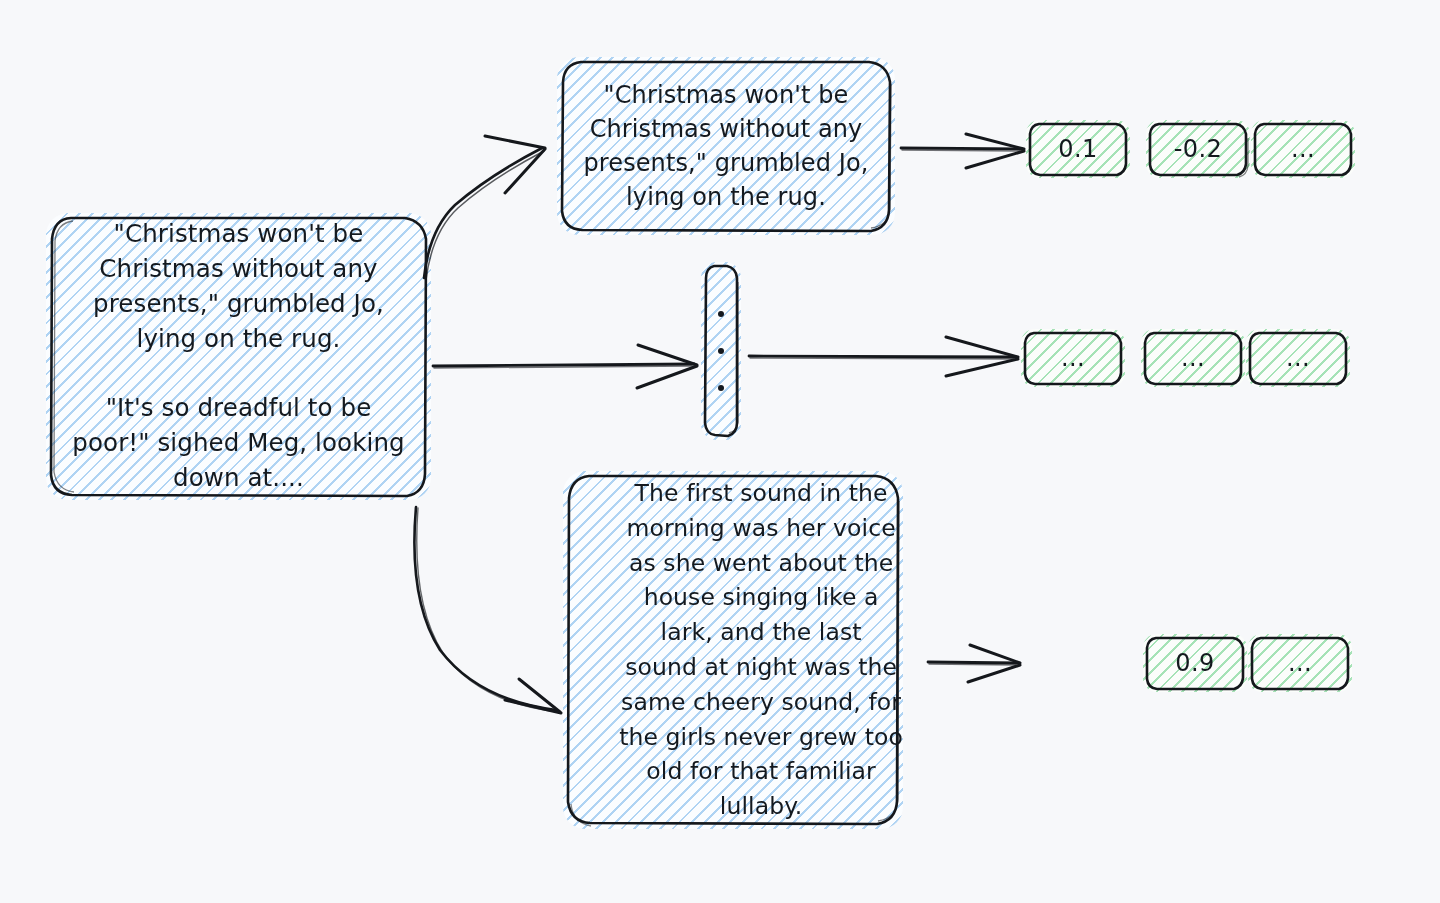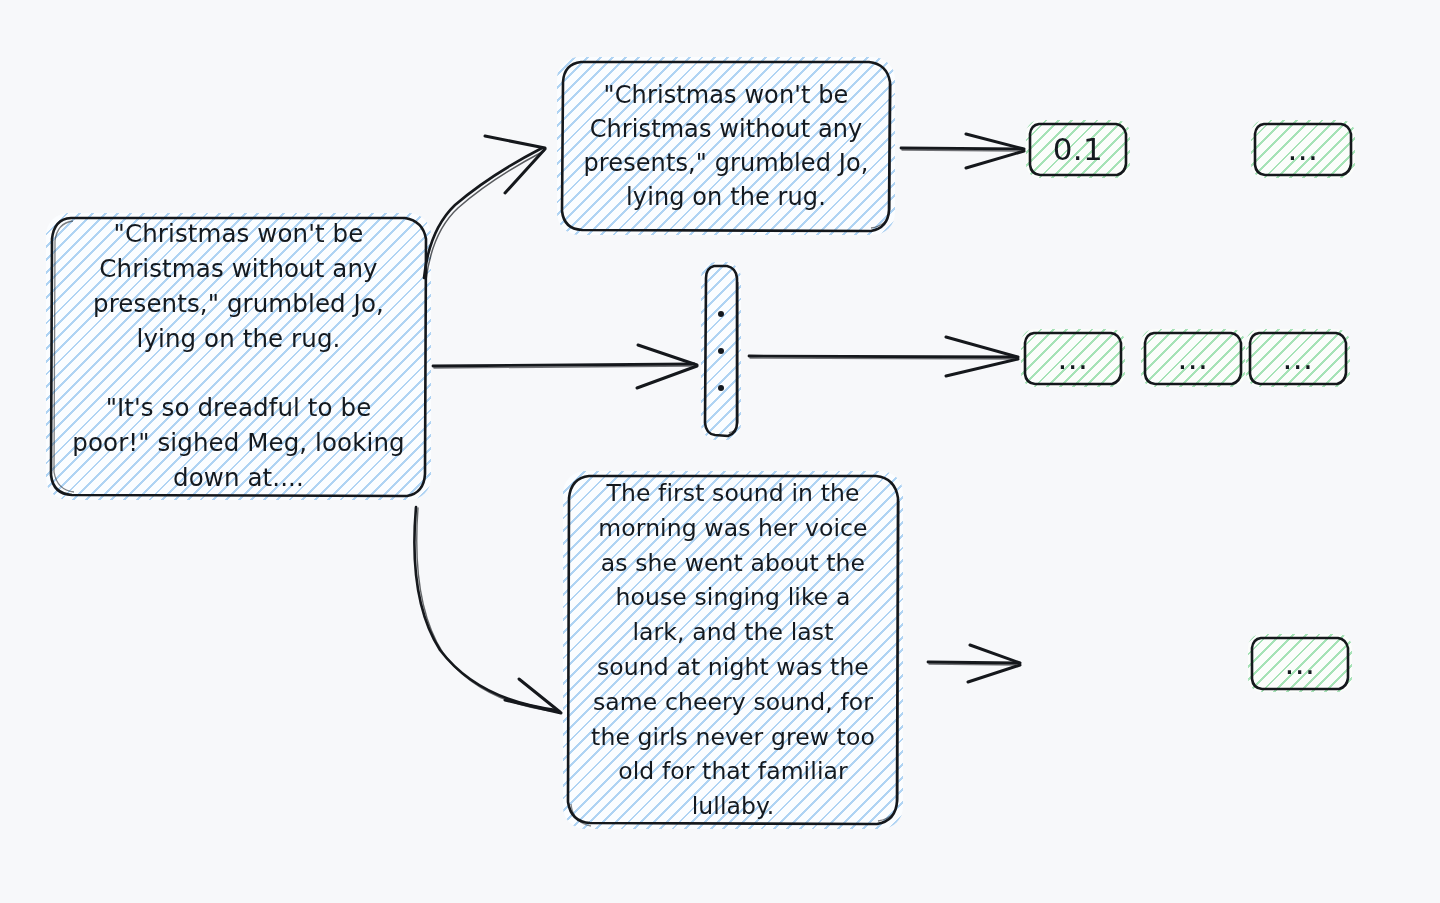--- a/index.html
+++ b/index.html
@@ -77,21 +77,21 @@
     font-family: "DejaVu Sans", sans-serif;
   }
 
   .chunk .node-text {
     font-size: 24px;
   }
   #source-chunk .node-text { font-size: 24.5px; }
   #chunk-bottom .node-text { font-size: 23.5px; line-height: 1.48; }
 
   .vecbox .node-text {
-    font-size: 31px;
+    font-size: 24px;
     letter-spacing: 0.4px;
   }
 
   .dots-vert {
     position: relative;
     z-index: 3;
     display: flex;
     flex-direction: column;
     align-items: center;
     justify-content: center;
@@ -157,21 +157,21 @@
       <path d="M13 4 Q5 6 5 16 L4 161 Q5 172 14 173 L27 174 Q36 171 36 161 L36 16 Q35 6 26 4 Z" fill="none" stroke="#15181c" stroke-width="2.6" stroke-linejoin="round"></path>
       <path d="M28 171 Q36 169 37 160 L37 20" fill="none" stroke="#15181c" stroke-width="1.3" opacity="0.55"></path>
     </svg>
     <div class="dots-vert">
       <span></span>
         <span></span>
         <span></span>
     </div>
   </div>
 
-  <div class="node chunk" id="chunk-bottom" style="left:563px; top:471px; width:340px; height:358px;">
+  <div class="node chunk" id="chunk-bottom" style="left:563px; top:471px; width:340px; height:358px;justify-content:flex-end;">
     <svg class="sketch-frame" viewBox="0 0 340 358" preserveAspectRatio="none">
       <path d="M26 5 Q8 7 6 27 L5 331 Q8 351 27 352 L314 353 Q333 350 334 330 L335 27 Q332 7 313 5 Z" fill="none" stroke="#15181c" stroke-width="2.6" stroke-linejoin="round"></path>
       <path d="M315 350 Q334 347 335 328 L336 30" fill="none" stroke="#15181c" stroke-width="1.3" opacity="0.55"></path>
       <path d="M28 355 Q10 352 8 333" fill="none" stroke="#15181c" stroke-width="1.3" opacity="0.5"></path>
     </svg>
     <div class="node-text">The first sound in the
 morning was her voice
 as she went about the
 house singing like a
 lark, and the last
@@ -181,20 +181,27 @@
 old for that familiar
 lullaby.</div>
   </div>
 
   <div class="node vecbox" style="left:1026px; top:120px; width:104px; height:58px;">
     <svg class="sketch-frame" viewBox="0 0 104 58" preserveAspectRatio="none">
       <path d="M13 4 Q5 5 4 14 L4 45 Q5 54 14 55 L91 55 Q99 53 100 44 L100 14 Q98 5 90 4 Z" fill="none" stroke="#15181c" stroke-width="2.6" stroke-linejoin="round"></path>
     </svg>
     <div class="node-text">0.1</div>
   </div>
+  <div class="node vecbox" style="left:1146px; top:120px; width:104px; height:58px;">
+    <svg class="sketch-frame" viewBox="0 0 104 58" preserveAspectRatio="none">
+      <path d="M13 4 Q5 5 4 14 L4 45 Q5 54 14 55 L91 55 Q99 53 100 44 L100 14 Q98 5 90 4 Z" fill="none" stroke="#15181c" stroke-width="2.6" stroke-linejoin="round"></path>
+      <path d="M93 57 Q101 55 102 46 L102 18" fill="none" stroke="#15181c" stroke-width="1.3" opacity="0.55"></path>
+    </svg>
+    <div class="node-text">-0.2</div>
+  </div>
   <div class="node vecbox" style="left:1251px; top:120px; width:104px; height:58px;">
     <svg class="sketch-frame" viewBox="0 0 104 58" preserveAspectRatio="none">
       <path d="M13 4 Q5 5 4 14 L4 45 Q5 54 14 55 L91 55 Q99 53 100 44 L100 14 Q98 5 90 4 Z" fill="none" stroke="#15181c" stroke-width="2.6" stroke-linejoin="round"></path>
     </svg>
     <div class="node-text">...</div>
   </div>
 
   <div class="node vecbox" style="left:1021px; top:329px; width:104px; height:58px;">
     <svg class="sketch-frame" viewBox="0 0 104 58" preserveAspectRatio="none">
       <path d="M13 4 Q5 5 4 14 L4 45 Q5 54 14 55 L91 55 Q99 53 100 44 L100 14 Q98 5 90 4 Z" fill="none" stroke="#15181c" stroke-width="2.6" stroke-linejoin="round"></path>
@@ -207,20 +214,26 @@
     </svg>
     <div class="node-text">...</div>
   </div>
   <div class="node vecbox" style="left:1246px; top:329px; width:104px; height:58px;">
     <svg class="sketch-frame" viewBox="0 0 104 58" preserveAspectRatio="none">
       <path d="M13 4 Q5 5 4 14 L4 45 Q5 54 14 55 L91 55 Q99 53 100 44 L100 14 Q98 5 90 4 Z" fill="none" stroke="#15181c" stroke-width="2.6" stroke-linejoin="round"></path>
     </svg>
     <div class="node-text">...</div>
   </div>
 
+  <div class="node vecbox" style="left:1143px; top:634px; width:104px; height:58px;">
+    <svg class="sketch-frame" viewBox="0 0 104 58" preserveAspectRatio="none">
+      <path d="M13 4 Q5 5 4 14 L4 45 Q5 54 14 55 L91 55 Q99 53 100 44 L100 14 Q98 5 90 4 Z" fill="none" stroke="#15181c" stroke-width="2.6" stroke-linejoin="round"></path>
+    </svg>
+    <div class="node-text">0.9</div>
+  </div>
   <div class="node vecbox" style="left:1248px; top:634px; width:104px; height:58px;">
     <svg class="sketch-frame" viewBox="0 0 104 58" preserveAspectRatio="none">
       <path d="M13 4 Q5 5 4 14 L4 45 Q5 54 14 55 L91 55 Q99 53 100 44 L100 14 Q98 5 90 4 Z" fill="none" stroke="#15181c" stroke-width="2.6" stroke-linejoin="round"></path>
     </svg>
     <div class="node-text">...</div>
   </div>
 
   <svg class="arrow-layer">
 
     <g>

